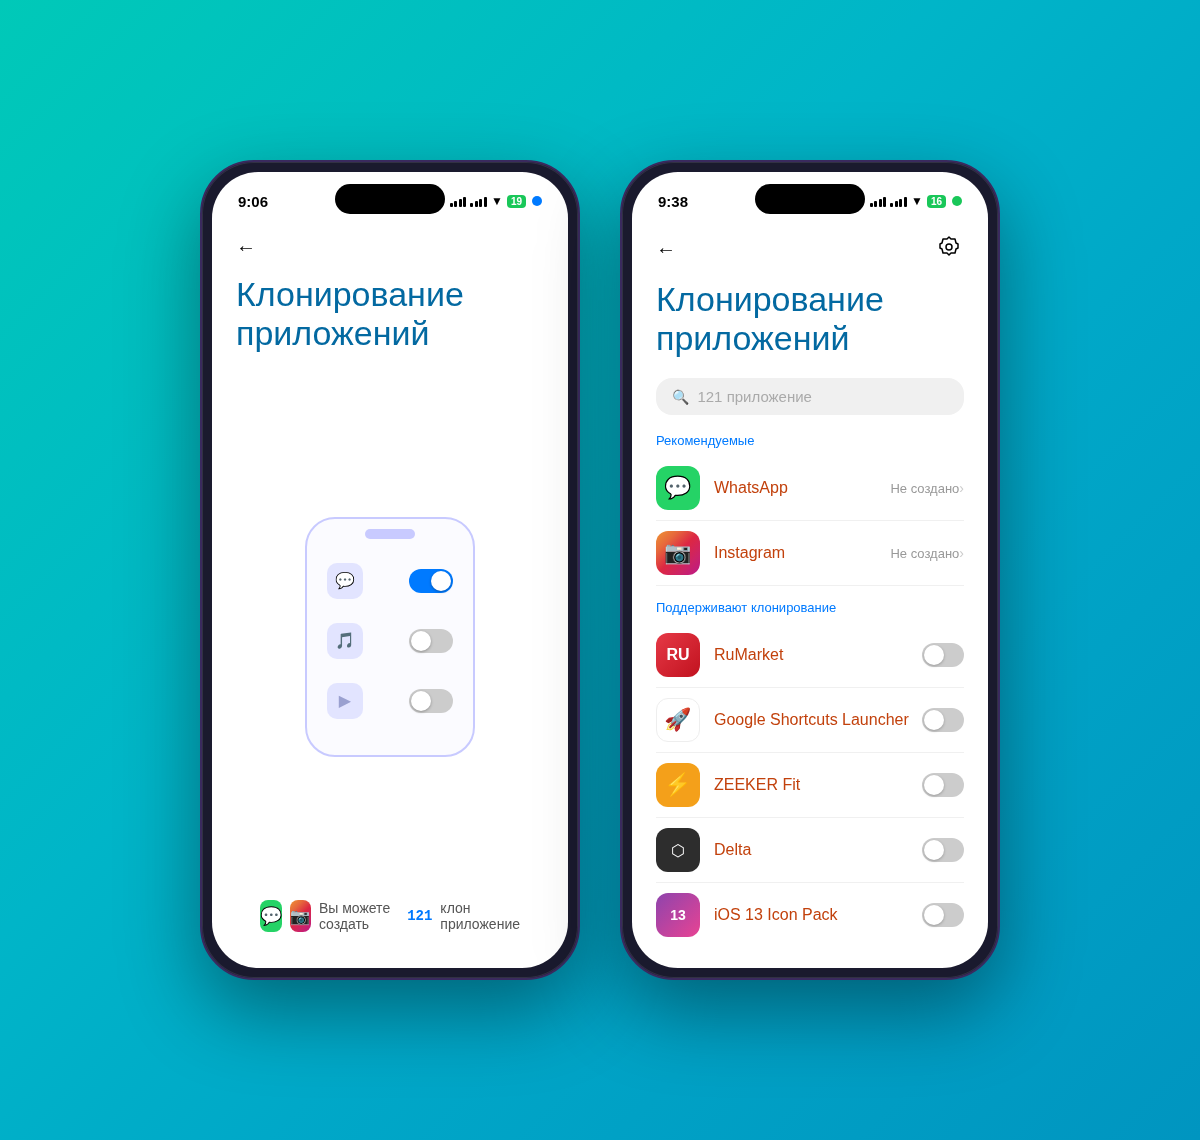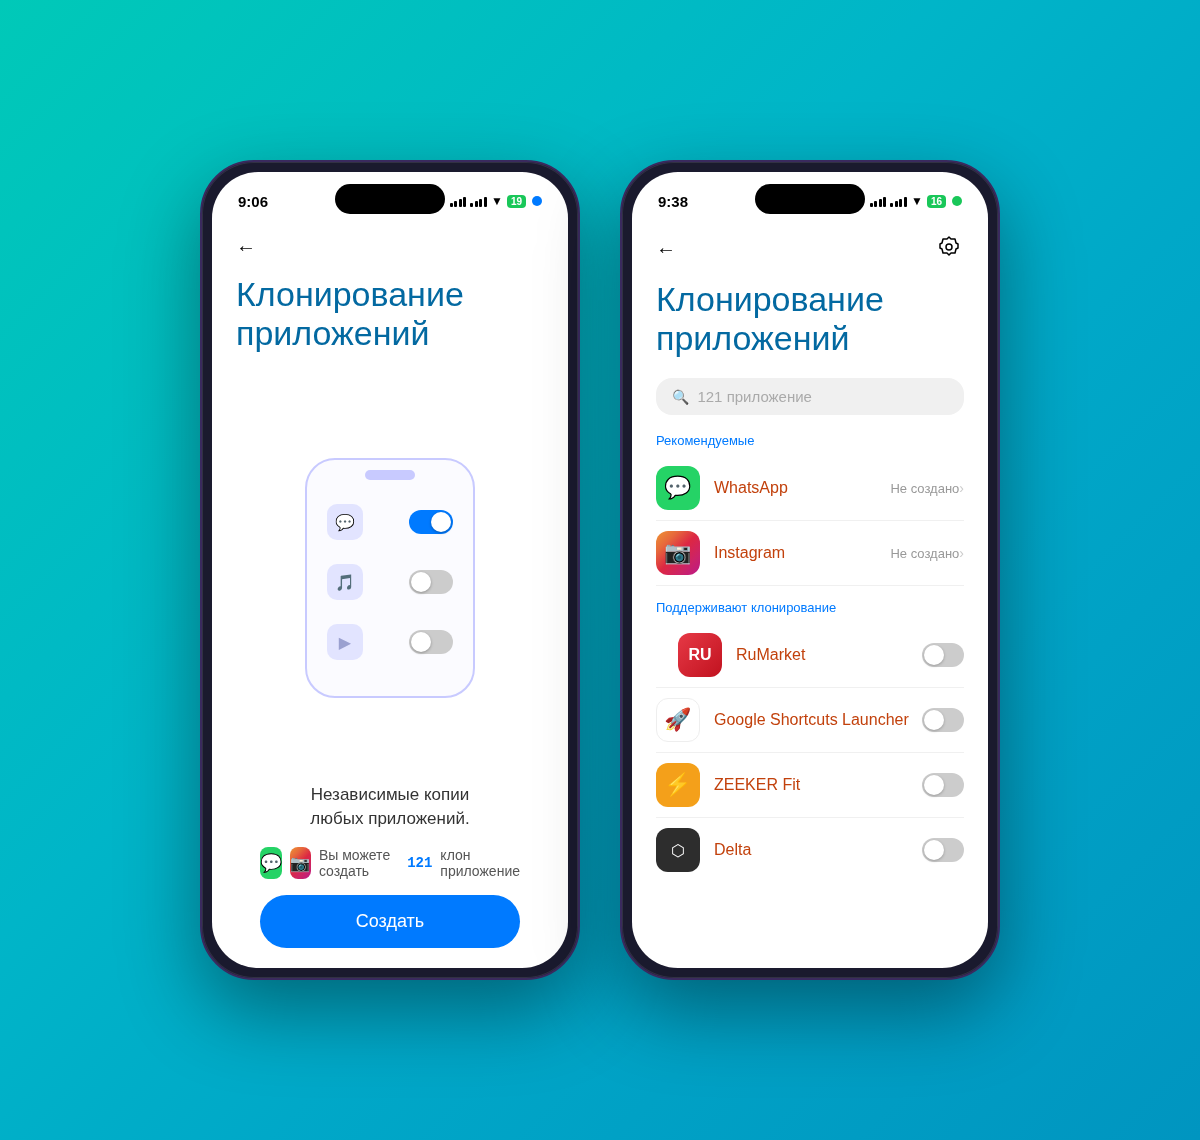--- a/index.html
+++ b/index.html
@@ -368,21 +368,21 @@
       border-radius: 50%;
       background: #fff;
       box-shadow: 0 1px 3px rgba(0,0,0,0.25);
     }
 
     .section-spacer { height: 14px; }
 
     
     .whatsapp-icon { background: #25d366; }
     .instagram-icon { background: linear-gradient(135deg, #f09433, #e6683c, #dc2743, #cc2366, #bc1888); }
-    .rumarket-icon { background: linear-gradient(135deg, #e63946, #c1121f); margin-left: 22px; }
+    .rumarket-icon { background: linear-gradient(135deg, #e63946, #c1121f); }
     .gsl-icon { background: #fff; border: 1px solid #eee; }
     .zeeker-icon { background: #f4a01a; }
     .delta-icon { background: #2d2d2d; }
     .ios13-icon { background: linear-gradient(135deg, #8e44ad, #e84393); }
   </style>
 </head>
 <body>
 
 <div class="phone">
   <div class="phone-inner">
@@ -431,37 +431,33 @@
           <div class="illus-row">
             <div class="illus-icon">▶</div>
             <div class="toggle off">
               <div class="toggle-knob"></div>
             </div>
           </div>
         </div>
       </div>
 
       <div class="bottom-section">
-        <div class="subtitle-text">
-          Независимые копии<br>любых приложений.
-        </div>
         <div class="bottom-apps">
 
           <div class="app-icon-small whatsapp-icon" style="display:flex;align-items:center;justify-content:center;">
             <span style="color:#fff;font-size:18px;">💬</span>
           </div>
 
           <div class="app-icon-small instagram-icon" style="display:flex;align-items:center;justify-content:center;">
             <span style="color:#fff;font-size:16px;">📷</span>
           </div>
           <span>Вы можете создать </span>
           <span class="count-blue">121</span>
           <span> клон приложение</span>
         </div>
-        <button class="create-btn">Создать</button>
       </div>
     </div>
   </div>
 </div>
 
 <div class="phone">
   <div class="phone-inner">
     <div class="dynamic-island"></div>
 
     <div class="status-bar">
@@ -561,16 +557,25 @@
       <div class="app-list-item">
         <div class="app-icon delta-icon">
           <span style="color:#fff;font-size:16px;">⬡</span>
         </div>
         <span class="app-name">Delta</span>
         <div class="toggle-small">
           <div class="toggle-small-knob"></div>
         </div>
       </div>
 
+      <div class="app-list-item">
+        <div class="app-icon ios13-icon">
+          <span style="color:#fff;font-size:14px;font-weight:700;">13</span>
+        </div>
+        <span class="app-name">iOS 13 Icon Pack</span>
+        <div class="toggle-small">
+          <div class="toggle-small-knob"></div>
+        </div>
+      </div>
 
     </div>
   </div>
 </div>
 
 </body></html>

